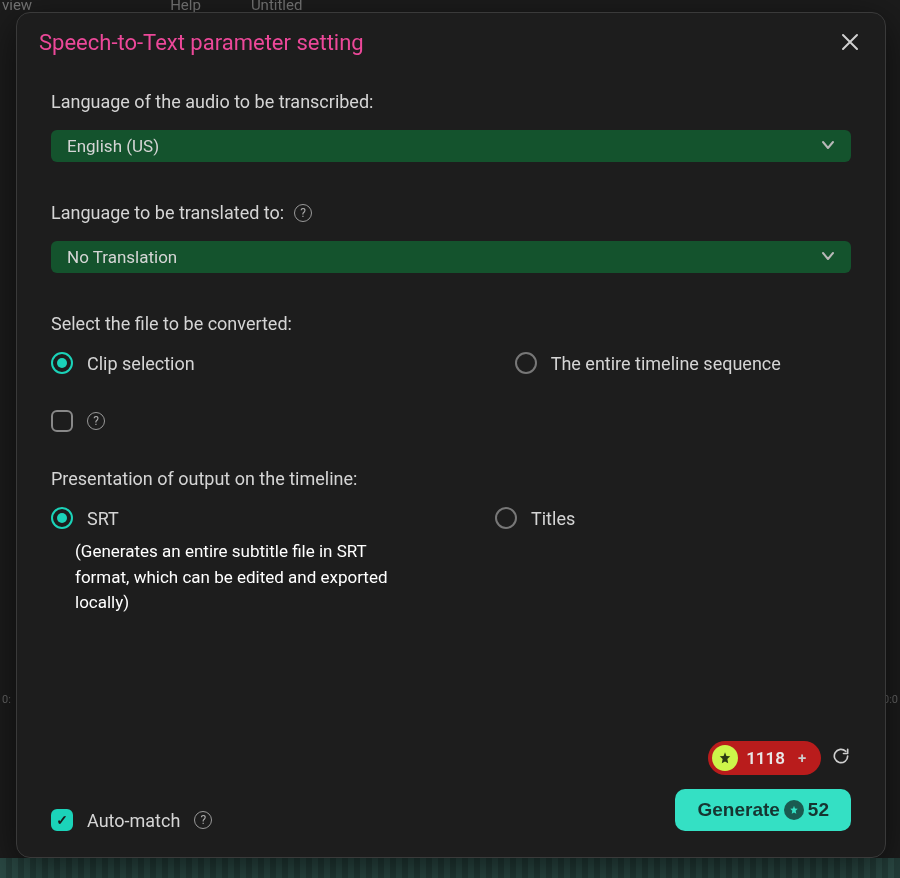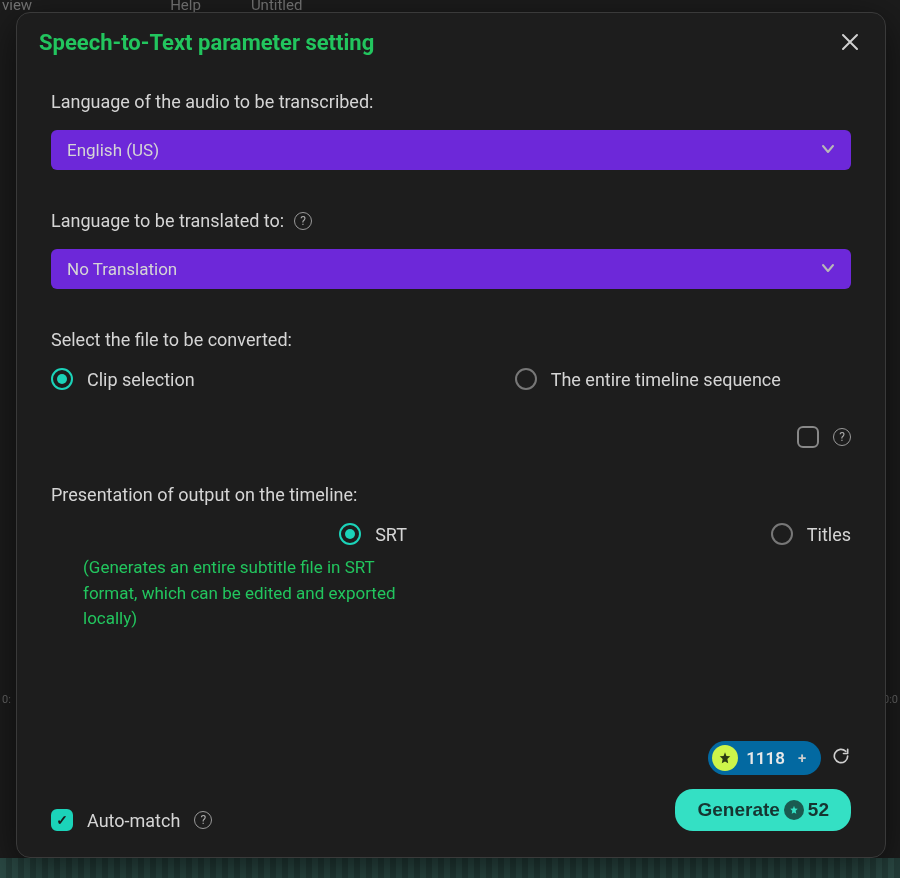--- a/index.html
+++ b/index.html
@@ -48,23 +48,23 @@
     flex-direction: column;
     box-shadow: 0 10px 40px rgba(0,0,0,.6);
   }
   .modal-header {
     display:flex;
     align-items:center;
     justify-content:space-between;
     padding: 16px 22px 8px 22px;
   }
   .modal-title {
-    color:#22c55e;
+    color:#ec4899;
     font-size:22px;
-    font-weight:700;
+    font-weight:400;
   }
   .close-btn {
     width:26px;height:26px;
     display:flex;align-items:center;justify-content:center;
     color:#d0d0d0;
     cursor:pointer;
     font-size:20px;
   }
   .modal-body {
     padding: 28px 34px 10px 34px;
@@ -73,61 +73,60 @@
   }
   .section-label {
     color:#d5d5d5;
     font-size:18px;
     margin-bottom:18px;
     display:flex;
     align-items:center;
     gap:10px;
   }
   .dropdown {
-    background:#6d28d9;
+    background:#14532d;
     border-radius:6px;
-    height:40px;
+    height:32px;
     display:flex;
     align-items:center;
     justify-content:space-between;
     padding:0 16px;
     color:#d5d5d5;
     font-size:17px;
     margin-bottom:40px;
     cursor:pointer;
   }
   .chev { color:#b8b8b8; }
   .radio-row {
     display:flex;
     gap:320px;
     margin-bottom:30px;
   }
   .radio-item, .check-item {
     display:flex;
     align-items:center;
     gap:14px;
     cursor:pointer;
-    justify-content:flex-end;
   }
   .radio-outer {
     width:22px;height:22px;border-radius:50%;
     border:2.5px solid #777;
     display:flex;align-items:center;justify-content:center;
     flex-shrink:0;
   }
   .radio-outer.selected { border-color:#1bd3b9; }
   .radio-inner {
     width:10px;height:10px;border-radius:50%;background:#1bd3b9;
   }
   .radio-label { font-size:18px; color:#d5d5d5; }
   .radio-desc {
-    color:#22c55e;
+    color:#ffffff;
     font-size:17px;
     margin-top:10px;
-    margin-left:32px;
+    margin-left:24px;
     line-height:1.5;
     max-width:330px;
   }
   .check-box {
     width:22px;height:22px;border-radius:6px;
     border:2.5px solid #888;
     flex-shrink:0;
     display:flex;align-items:center;justify-content:center;
   }
   .check-box.on { background:#1bd3b9; border-color:#1bd3b9; }
@@ -143,21 +142,21 @@
     display:flex;
     align-items:flex-end;
     justify-content:space-between;
     padding: 10px 34px 26px 34px;
   }
   .footer-right {
     display:flex;flex-direction:column;align-items:flex-end;gap:14px;
   }
   .credit-pill {
     display:flex;align-items:center;gap:8px;
-    background:#0369a1;
+    background:#b91c1c;
     border-radius:999px;
     padding:4px 10px 4px 4px;
     color:#e8e8e8;
     font-size:17px;
     font-weight:600;
   }
   .coin {
     width:26px;height:26px;border-radius:50%;
     background:#cdf54a;
     display:flex;align-items:center;justify-content:center;
@@ -168,21 +167,21 @@
     display:flex;align-items:center;justify-content:center;
   }
   .refresh-icn { color:#cfcfcf; cursor:pointer; }
   .footer-right-row{ display:flex;align-items:center;gap:10px; }
   .generate-btn {
     background:#34e0c4;
     color:#163531;
     font-size:19px;
     font-weight:600;
     border:none;
-    border-radius:18px;
+    border-radius:10px;
     padding:10px 22px;
     display:flex;align-items:center;gap:4px;
     cursor:pointer;
   }
   .gen-coin {
     width:20px;height:20px;border-radius:50%;
     background:#1a5a50;
     display:flex;align-items:center;justify-content:center;
   }
   .gen-coin svg{width:10px;height:10px;}

